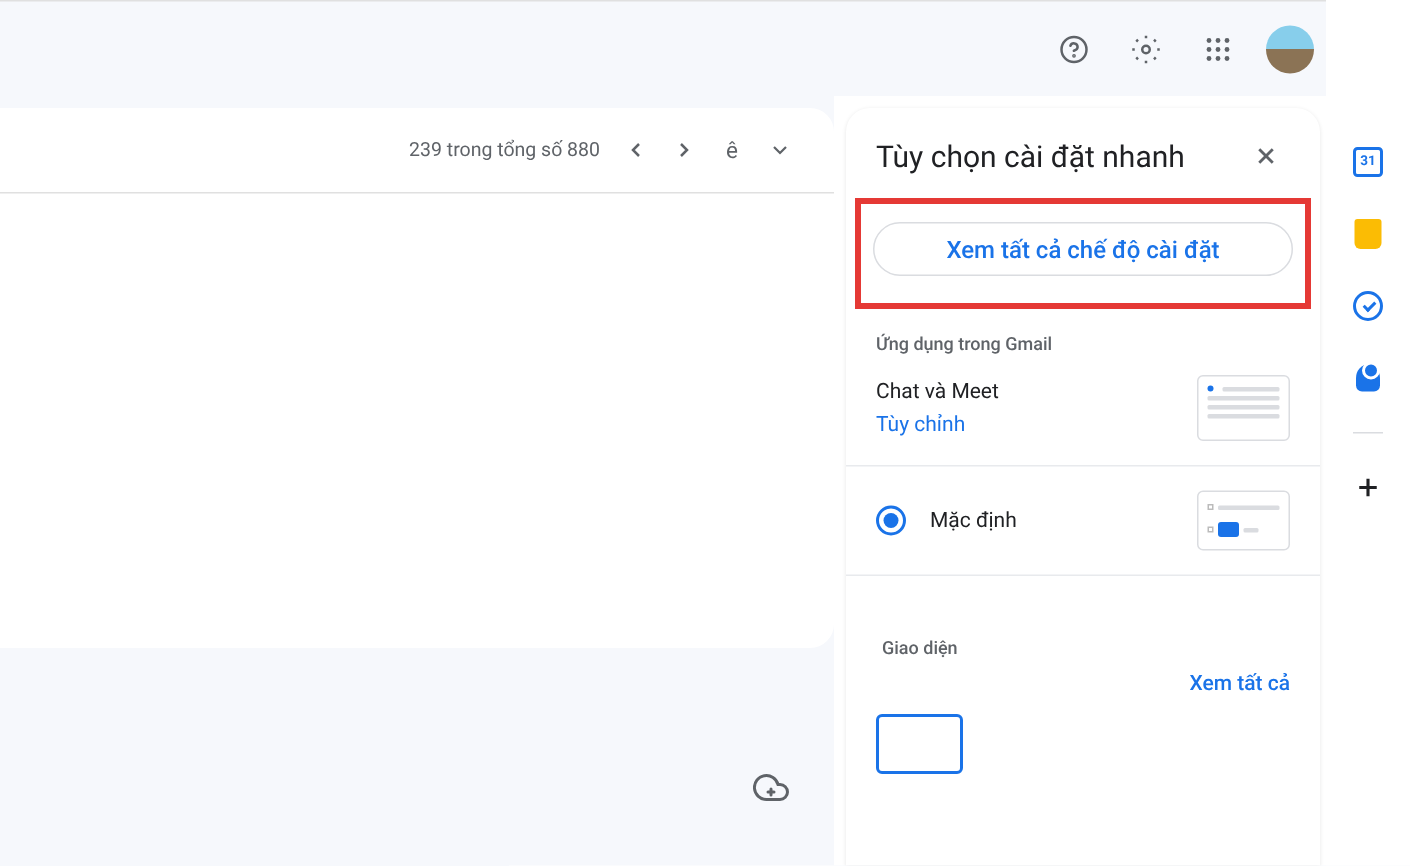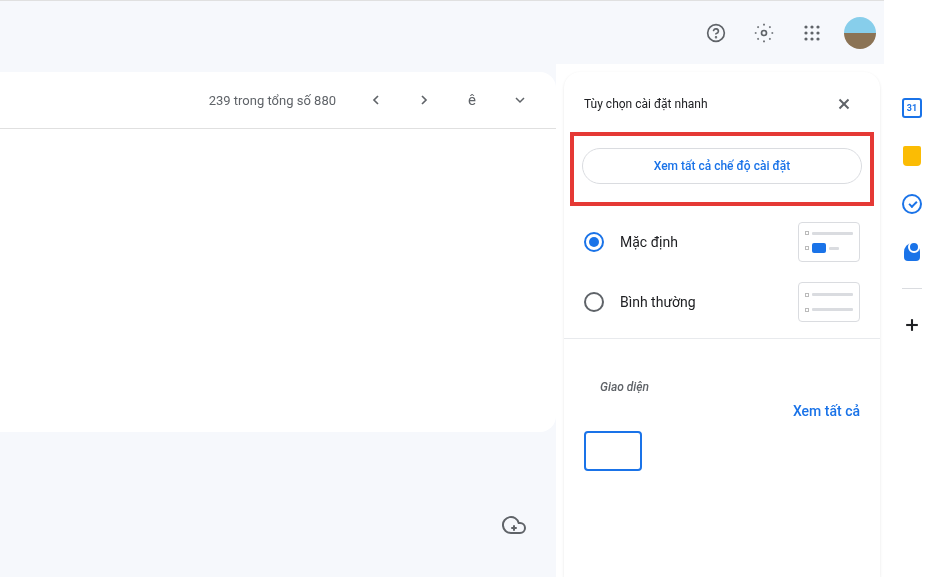--- a/index.html
+++ b/index.html
@@ -4,33 +4,33 @@
 <style>
 * { margin: 0; padding: 0; box-sizing: border-box; font-family: 'Google Sans', Roboto, Arial, sans-serif; }
 body { background: #fff; width: 940px; height: 577px; overflow: hidden; position: relative; }
 
 .topbar { position: absolute; top: 0; left: 0; right: 0; height: 64px; background: #f6f8fc; display: flex; align-items: center; justify-content: flex-end; padding-right: 64px; gap: 8px; border-top: 1px solid #e0e0e0; }
 .topbar-icon { width: 40px; height: 40px; display: flex; align-items: center; justify-content: center; border-radius: 50%; cursor: pointer; color: #5f6368; }
 .avatar { width: 32px; height: 32px; border-radius: 50%; background: linear-gradient(to bottom, #87ceeb 0%, #87ceeb 50%, #8b7355 50%, #8b7355 100%); margin-left: 4px; cursor: pointer; }
 
 .main-area { position: absolute; top: 64px; left: 0; width: 556px; bottom: 0; background: #f6f8fc; }
 .content-panel { background: #fff; border-radius: 0 16px 16px 0; margin-top: 8px; height: 360px; position: relative; }
-.toolbar-row { display: flex; align-items: center; justify-content: flex-end; padding: 12px 20px; gap: 16px; color: #5f6368; font-size: 13px; }
+.toolbar-row { display: flex; align-items: center; justify-content: flex-end; padding: 12px 20px; gap: 0; color: #5f6368; font-size: 13px; }
 .pager-text { margin-right: 8px; }
 .tb-btn { width: 32px; height: 32px; display: flex; align-items: center; justify-content: center; border-radius: 4px; cursor: pointer; color: #5f6368; }
 .divider-line { height: 1px; background: #e0e0e0; margin: 0; }
 
 .offline-icon { position: absolute; bottom: 40px; right: 30px; width: 24px; height: 24px; color: #5f6368; }
 
 .quick-settings { position: absolute; top: 72px; right: 60px; width: 316px; bottom: 0; background: #fff; border-radius: 16px 16px 0 0; box-shadow: 0 1px 3px rgba(0,0,0,0.1); overflow-y: auto; }
 .qs-header { display: flex; align-items: center; justify-content: space-between; padding: 16px 20px 12px; }
-.qs-title { font-size: 12px; color: #202124; }
+.qs-title { font-size: 20px; color: #202124; }
 .close-btn { width: 32px; height: 32px; display: flex; align-items: center; justify-content: center; cursor: pointer; color: #5f6368; border-radius: 50%; }
 .highlight-box { border: 4px solid #e53935; margin: 0 6px; padding: 12px 8px 18px; }
-.see-all-btn { width: 100%; height: 36px; border: 1px solid #dadce0; border-radius: 18px; background: #fff; color: #1a73e8; font-size: 12px; font-weight: 500; cursor: pointer; display: flex; align-items: center; justify-content: center; }
+.see-all-btn { width: 100%; height: 36px; border: 1px solid #dadce0; border-radius: 18px; background: #fff; color: #1a73e8; font-size: 16px; font-weight: 500; cursor: pointer; display: flex; align-items: center; justify-content: center; }
 
 .section { padding: 16px 20px; border-bottom: 1px solid #e8eaed; }
 .section-title { font-size: 12px; color: #5f6368; margin-bottom: 14px; font-weight: 500; }
 .section-row { display: flex; align-items: center; justify-content: space-between; }
 .section-labels { display: flex; flex-direction: column; gap: 6px; }
 .section-label { font-size: 14px; color: #202124; }
 .section-link { font-size: 14px; color: #1a73e8; cursor: pointer; }
 
 .thumb { width: 62px; height: 44px; border: 1px solid #dadce0; border-radius: 4px; padding: 6px; display: flex; flex-direction: column; gap: 3px; }
 .thumb-line { height: 3px; background: #dadce0; border-radius: 1px; }
@@ -137,20 +137,38 @@
       <svg width="18" height="18" viewBox="0 0 24 24" fill="none" stroke="currentColor" stroke-width="2.5">
           <line x1="18" y1="6" x2="6" y2="18"></line>
           <line x1="6" y1="6" x2="18" y2="18"></line>
         </svg>
     </div>
   </div>
   <div class="highlight-box">
     <button class="see-all-btn">Xem tất cả chế độ cài đặt</button>
   </div>
 
+  <div class="section">
+    <div class="section-title">Ứng dụng trong Gmail</div>
+    <div class="section-row">
+      <div class="section-labels">
+        <span class="section-label">Chat và Meet</span>
+        <span class="section-link">Tùy chỉnh</span>
+      </div>
+      <div class="thumb">
+        <div style="display:flex;align-items:center;gap:3px;">
+            <span class="thumb-dot" style="background:#1a73e8;"></span>
+            <div class="thumb-line" style="flex:1;"></div>
+          </div>
+        <div class="thumb-line"></div>
+        <div class="thumb-line"></div>
+        <div class="thumb-line"></div>
+      </div>
+    </div>
+  </div>
 
   <div class="section">
     <div class="radio-group">
       <div class="radio-row">
         <div class="radio-left">
           <div class="radio-circle checked">
               <div class="radio-inner"></div>
             </div>
           <span class="radio-label">Mặc định</span>
         </div>
@@ -159,42 +177,26 @@
               <div class="dt-sq"></div>
               <div class="dt-line"></div>
             </div>
           <div class="dt-row">
               <div class="dt-sq"></div>
               <div class="dt-attach"></div>
               <div class="dt-line" style="flex:0.4;"></div>
             </div>
         </div>
       </div>
-      <div class="radio-row">
-        <div class="radio-left">
-          <div class="radio-circle"></div>
-          <span class="radio-label">Bình thường</span>
-        </div>
-        <div class="density-thumb">
-          <div class="dt-row">
-              <div class="dt-sq"></div>
-              <div class="dt-line"></div>
-            </div>
-          <div class="dt-row">
-              <div class="dt-sq"></div>
-              <div class="dt-line"></div>
-            </div>
-        </div>
-      </div>
     </div>
   </div>
 
   <div>
     <div class="theme-header">
-      <span class="section-title" style="margin:16px;font-style:italic;">Giao diện</span>
+      <span class="section-title" style="margin:4px;">Giao diện</span>
       <span class="section-link" style="font-weight:500;margin-top:48px;">Xem tất cả</span>
     </div>
     <div class="theme-thumb">
       
       
       
       
     </div>
   </div>
 </div>

